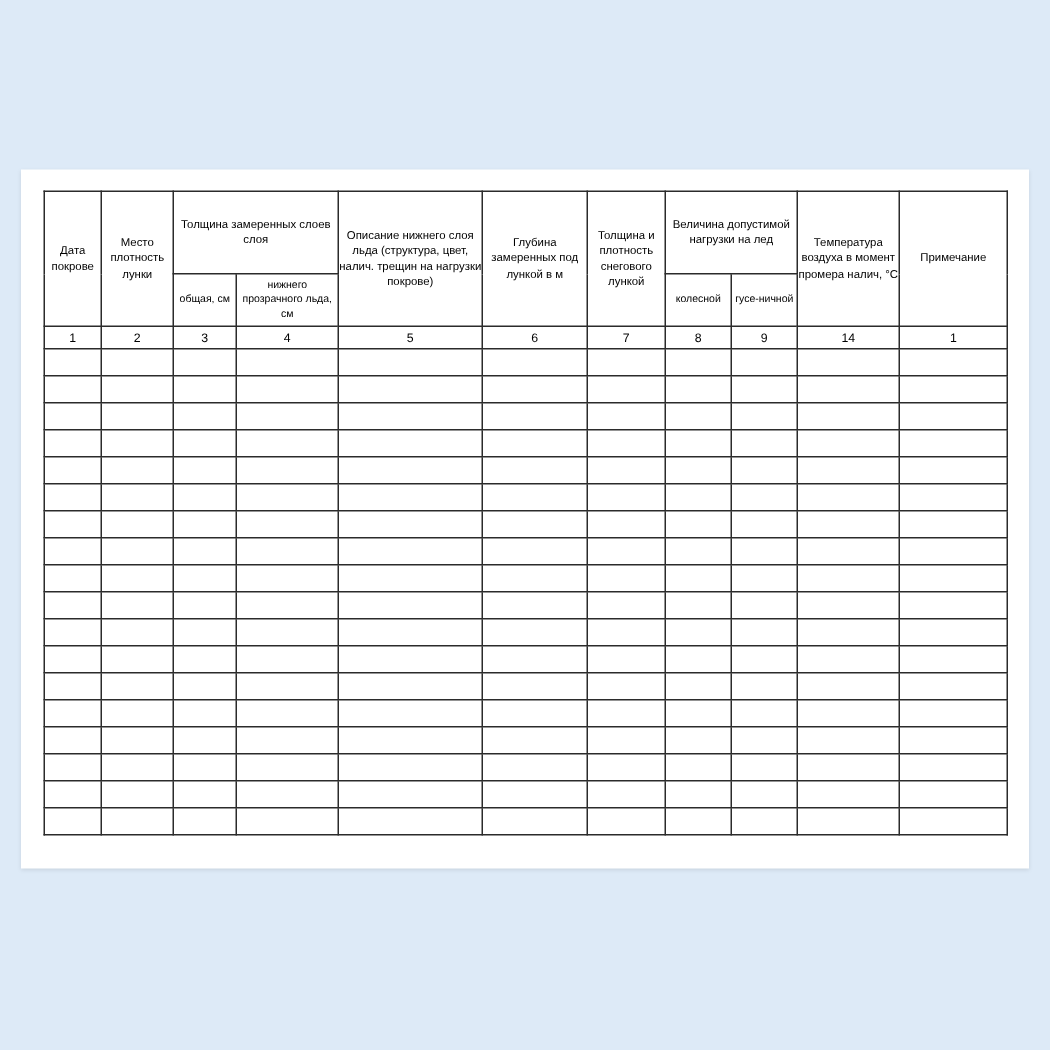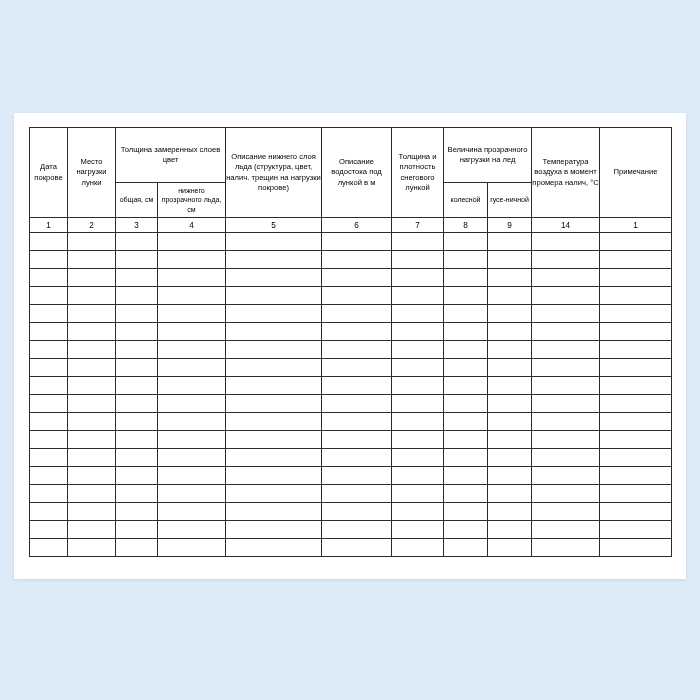--- a/index.html
+++ b/index.html
@@ -97,26 +97,26 @@
           <col class="col6">
           <col class="col7">
           <col class="col8">
         <col class="col9">
           <col class="col10">
           <col class="col11">
       </colgroup>
       <thead>
         <tr>
           <td class="hdr-main hdr-tall" rowspan="2">Дата покрове</td>
-          <td class="hdr-main hdr-tall" rowspan="2">Место нагрузки лунки</td>
-          <td class="hdr-main" colspan="2">Толщина замеренных слоев цвет</td>
+          <td class="hdr-main hdr-tall" rowspan="2">Место плотность лунки</td>
+          <td class="hdr-main" colspan="2">Толщина замеренных слоев слоя</td>
           <td class="hdr-main hdr-tall" rowspan="2">Описание нижнего слоя льда (структура, цвет, налич. трещин на нагрузки покрове)</td>
-          <td class="hdr-main hdr-tall" rowspan="2">Описание водостока под лункой в м</td>
+          <td class="hdr-main hdr-tall" rowspan="2">Глубина замеренных под лункой в м</td>
           <td class="hdr-main hdr-tall" rowspan="2">Толщина и плотность снегового лункой</td>
-          <td class="hdr-main" colspan="2">Величина прозрачного нагрузки на лед</td>
+          <td class="hdr-main" colspan="2">Величина допустимой нагрузки на лед</td>
           <td class="hdr-main hdr-tall" rowspan="2">Температура воздуха в момент промера налич, °C</td>
           <td class="hdr-main hdr-tall" rowspan="2">Примечание</td>
         </tr>
         <tr>
           <td class="hdr-sub">общая, см</td>
           <td class="hdr-sub">нижнего прозрачного льда, см</td>
           <td class="hdr-sub">колесной</td>
           <td class="hdr-sub">гусе-ничной</td>
         </tr>
       </thead>

